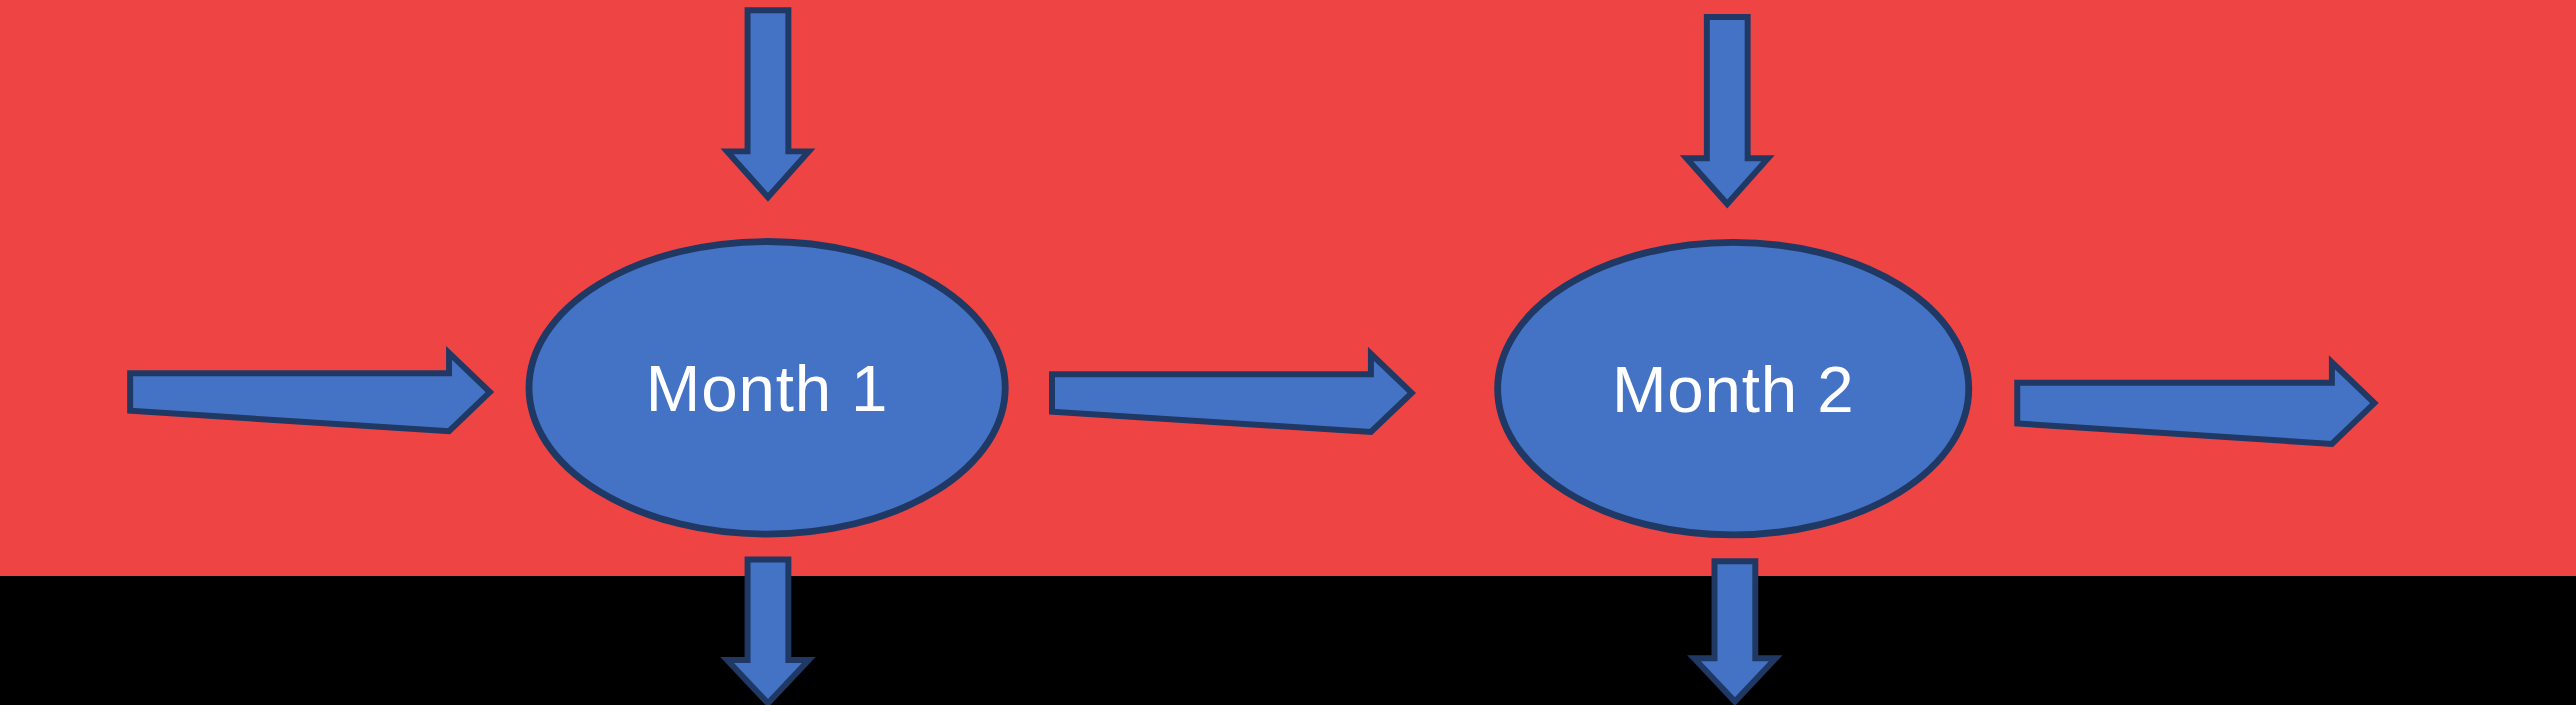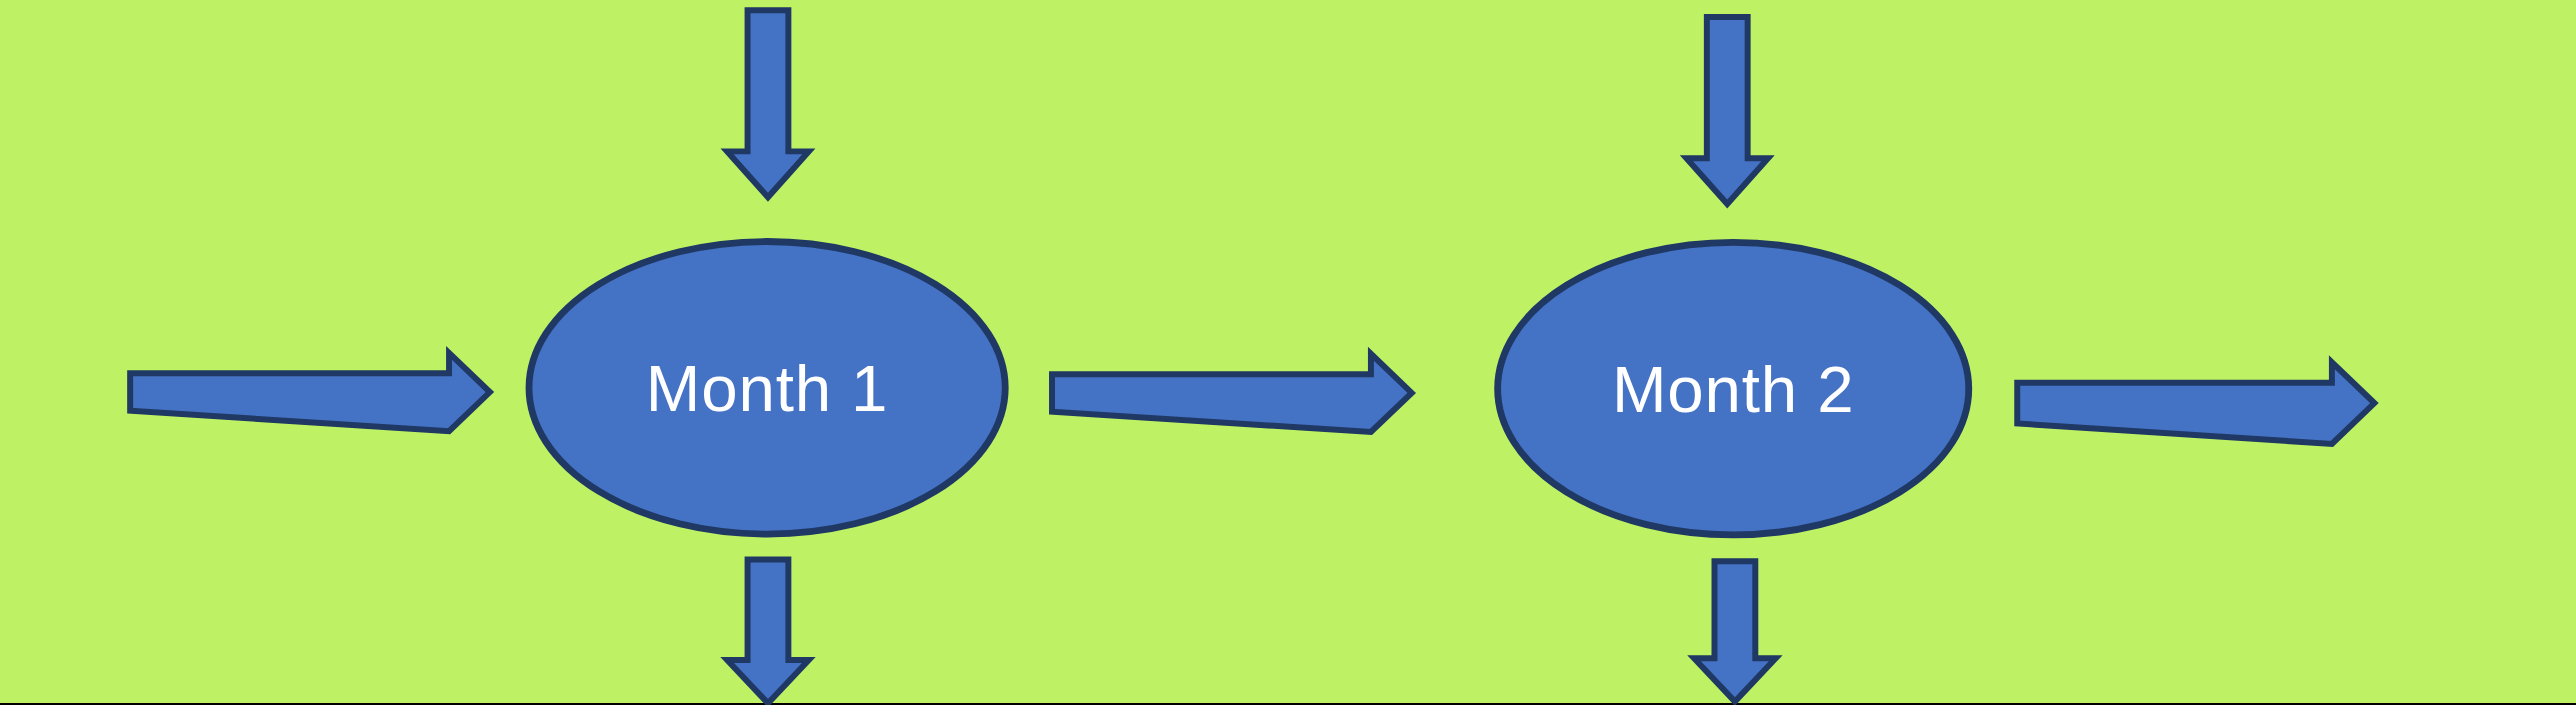--- a/index.html
+++ b/index.html
@@ -6,22 +6,22 @@
     margin: 0;
     padding: 0;
     width: 2576px;
     height: 705px;
     background: #000000;
     overflow: hidden;
   }
   .canvas {
     position: relative;
     width: 2576px;
-    height: 703px;
-    background: #bef264;
+    height: 576px;
+    background: #ef4444;
   }
   svg.diagram {
     display: block;
     width: 2576px;
     height: 705px;
   }
   .node-label {
     font-family: "Liberation Sans", sans-serif;
     font-size: 77px;
     font-weight: 400;

